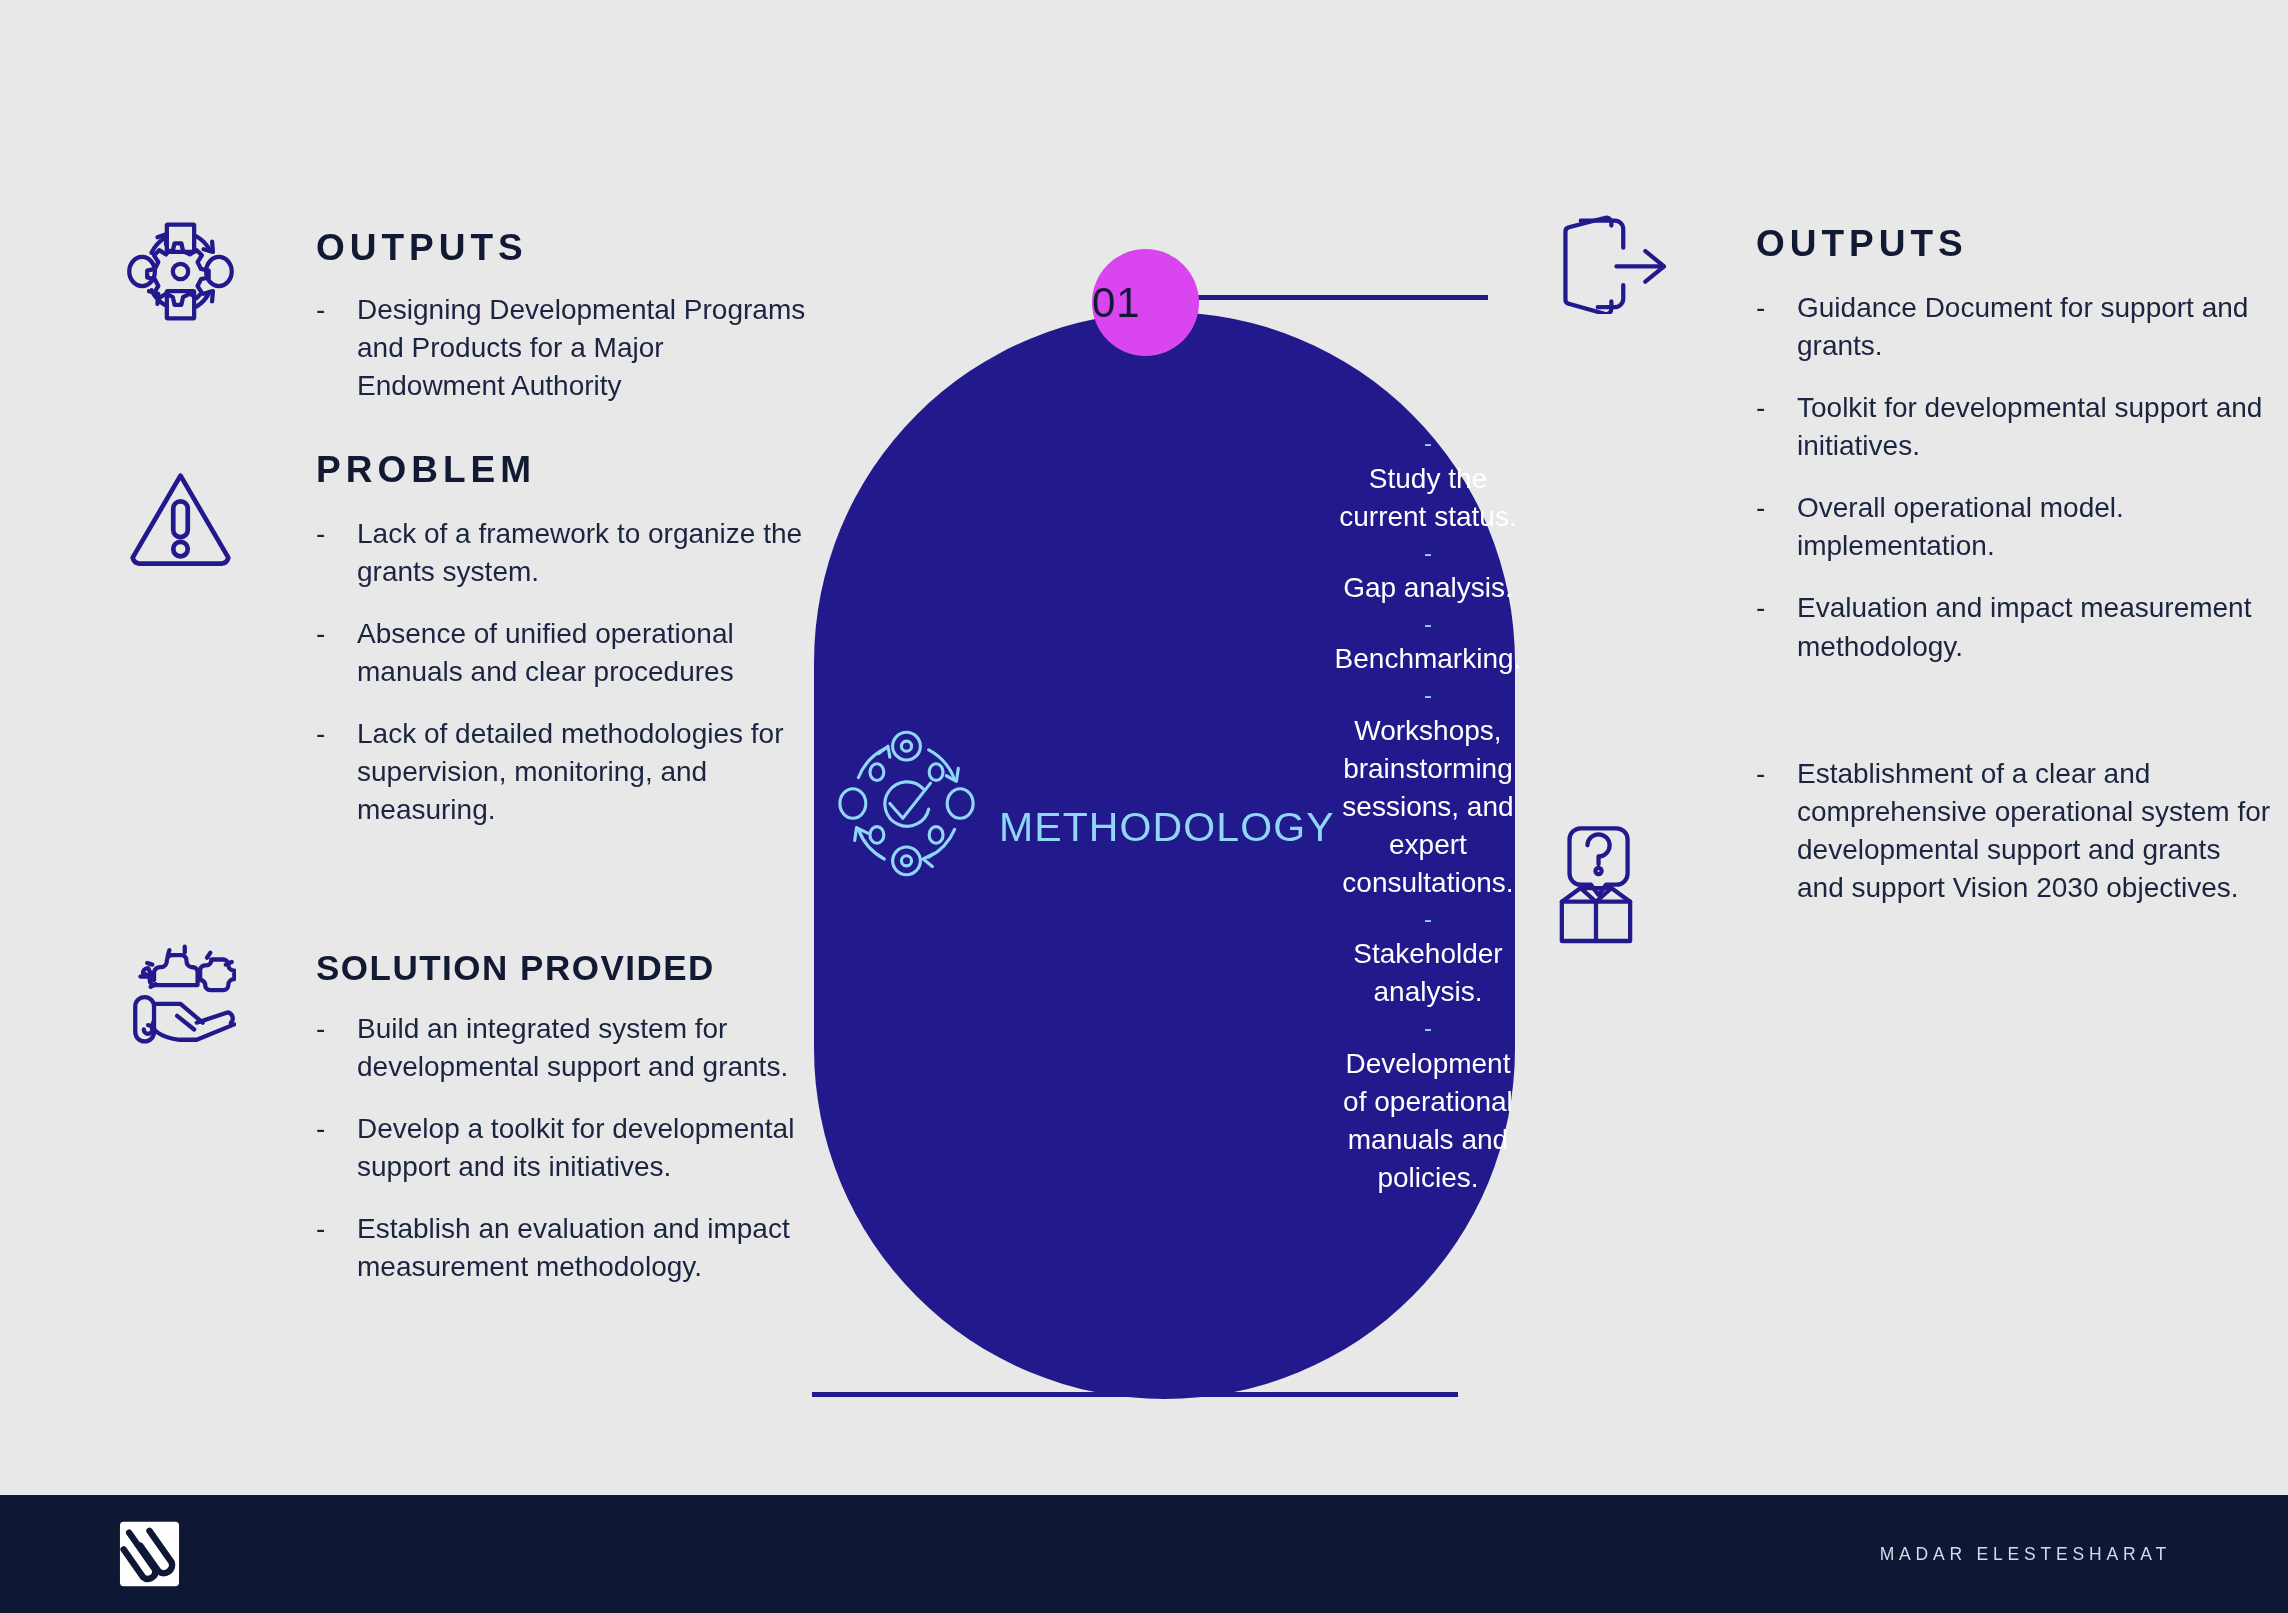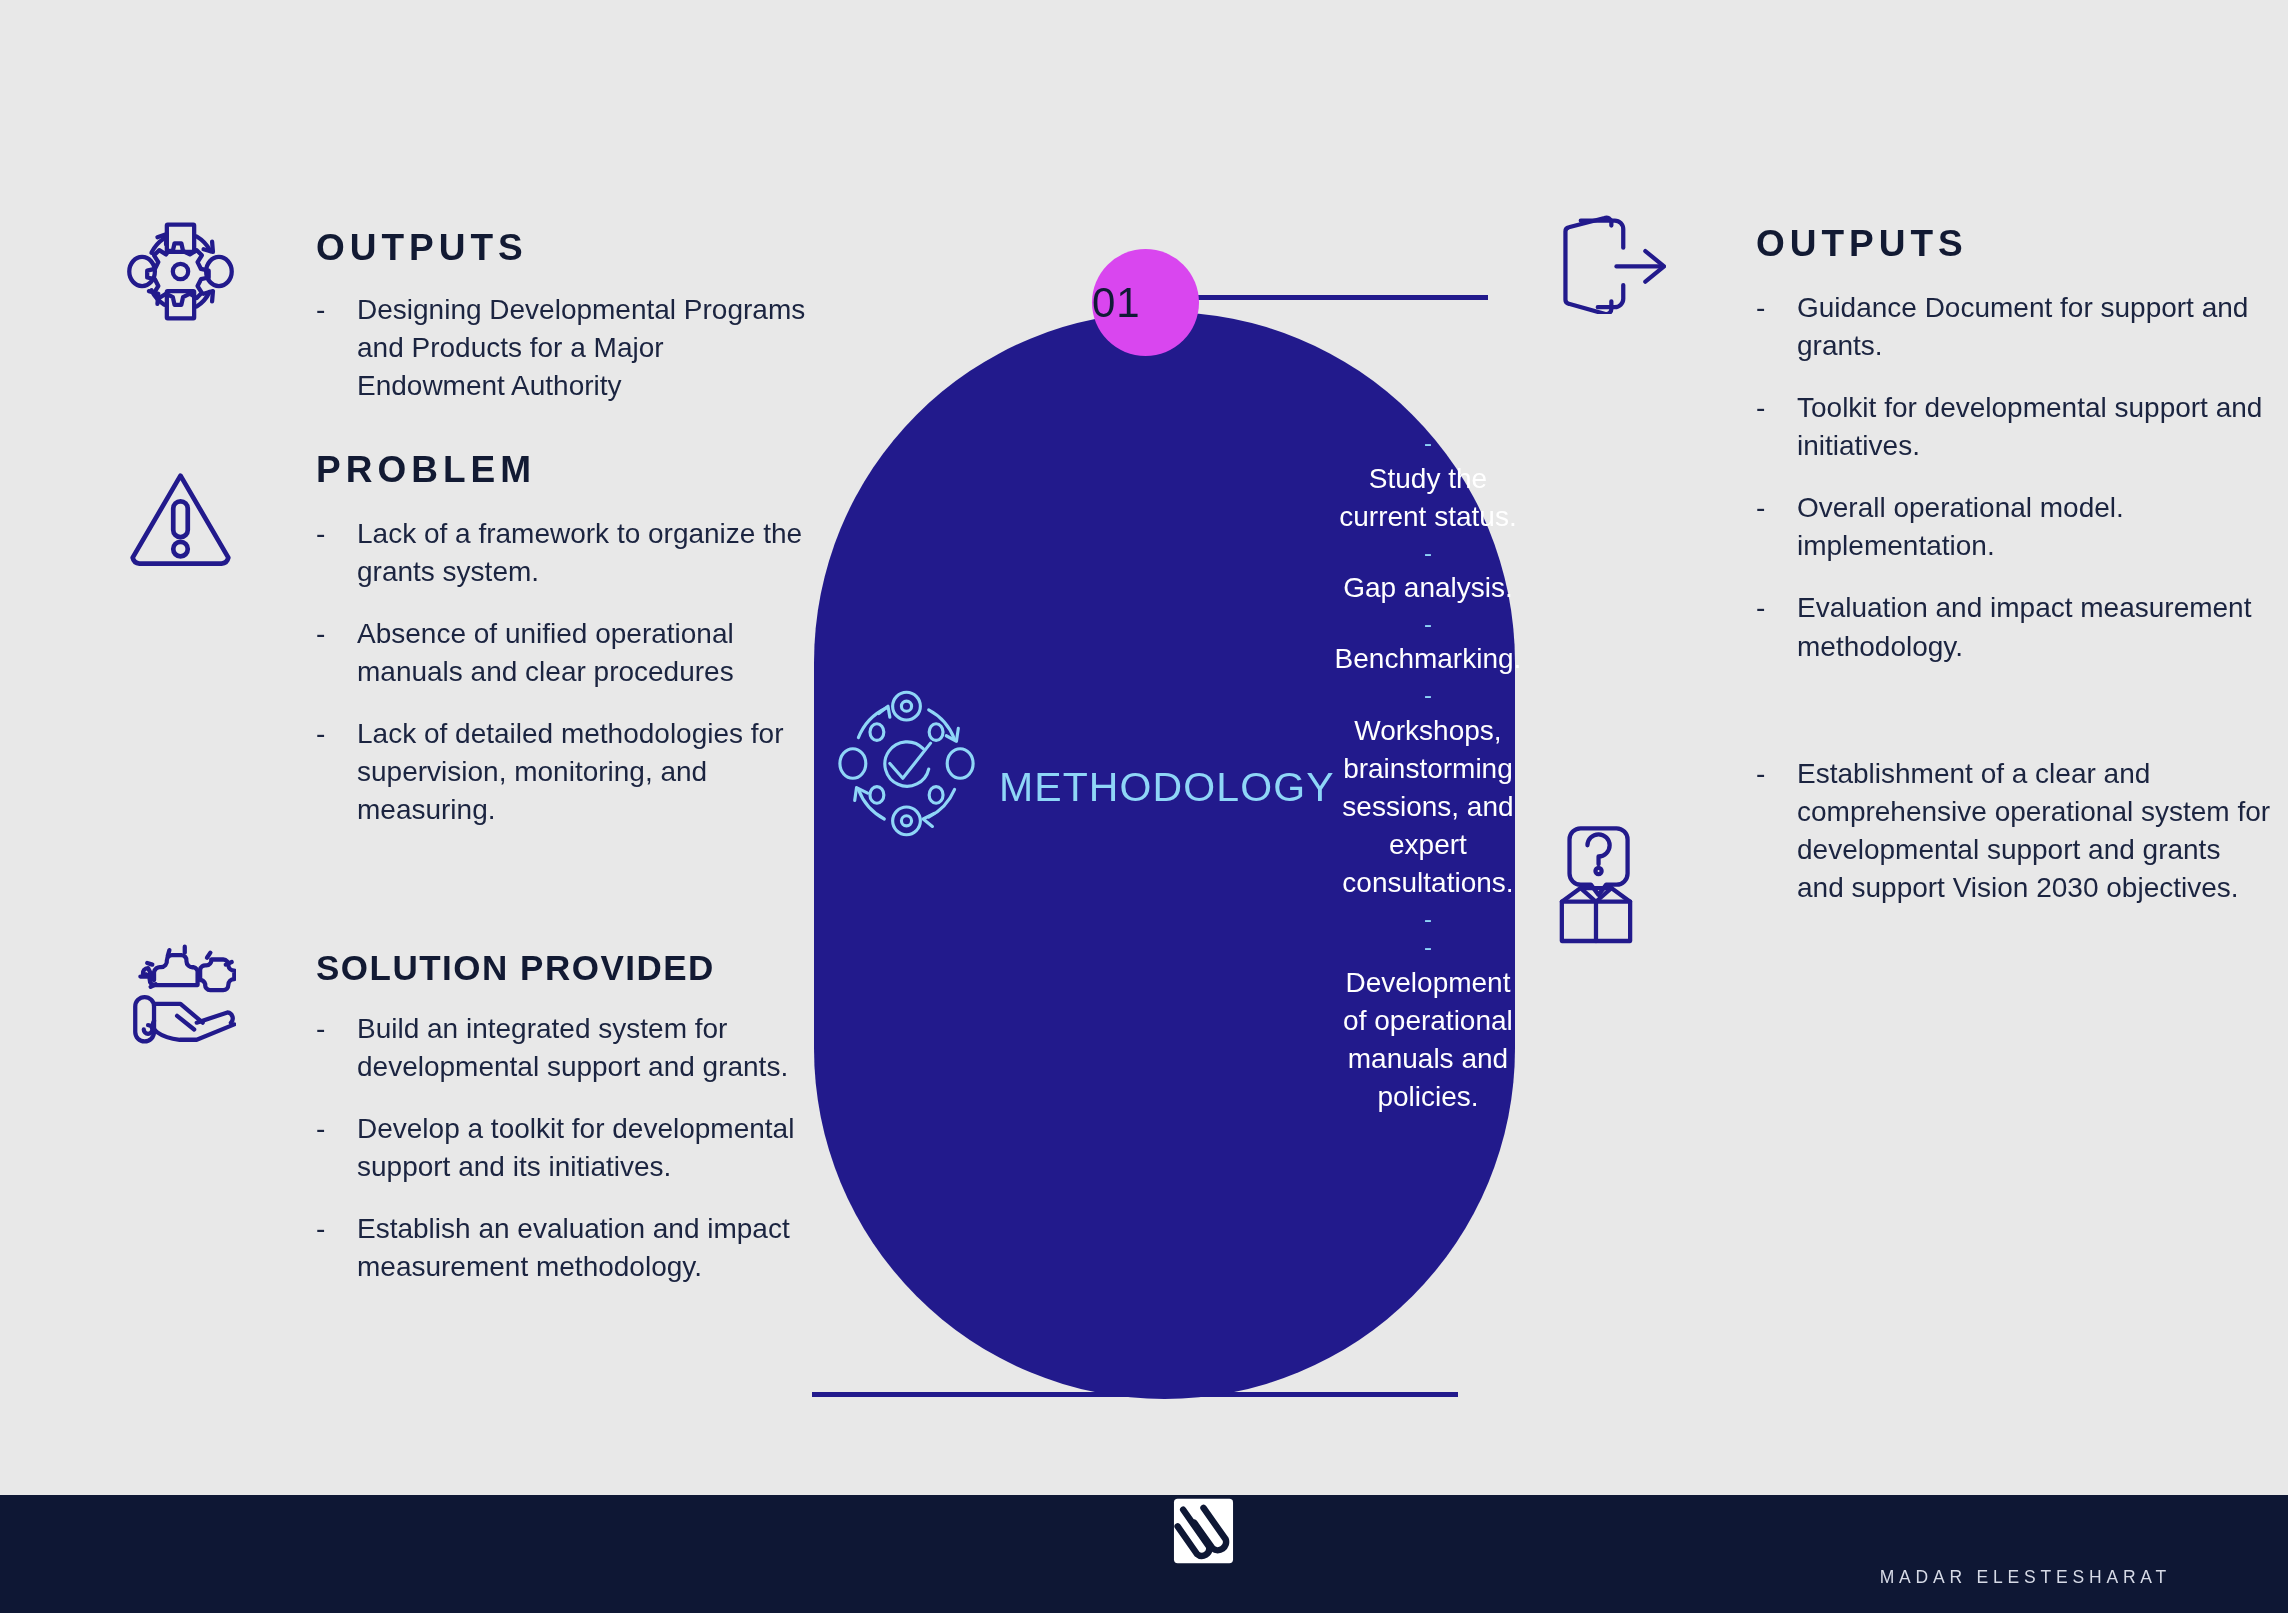--- a/index.html
+++ b/index.html
@@ -133,21 +133,21 @@
     font-size:28px;
   }
   ul.bullets li .txt { flex:1 1 auto; }
 
   
   .footer {
     position:absolute;
     left:0; bottom:0;
     width:2289px; height:118px;
     background:#0e1734;
-    display:flex; align-items:center;flex-direction:column;
+    display:flex; align-items:center;
   }
   .footer-logo {
     margin-left:118px;
     width:63px; height:72px;
   }
   .footer-brand {
     margin-left:auto;
     margin-right:118px;
     color:#d6dae6;
     font-size:17.5px;
@@ -195,20 +195,21 @@
       <div class="meth-list">
         <span class="meth-dash">-</span>
         <span class="meth-item">Study the current status.</span>
         <span class="meth-dash">-</span>
         <span class="meth-item">Gap analysis.</span>
         <span class="meth-dash">-</span>
         <span class="meth-item">Benchmarking.</span>
         <span class="meth-dash">-</span>
         <span class="meth-item">Workshops, brainstorming sessions, and expert consultations.</span>
         <span class="meth-dash">-</span>
+        <span class="meth-item">Stakeholder analysis.</span>
         <span class="meth-dash">-</span>
         <span class="meth-item">Development of operational manuals and policies.</span>
       </div>
     </div>
   </div>
 
   <div class="num-badge">
     <span>01</span>
   </div>
 

